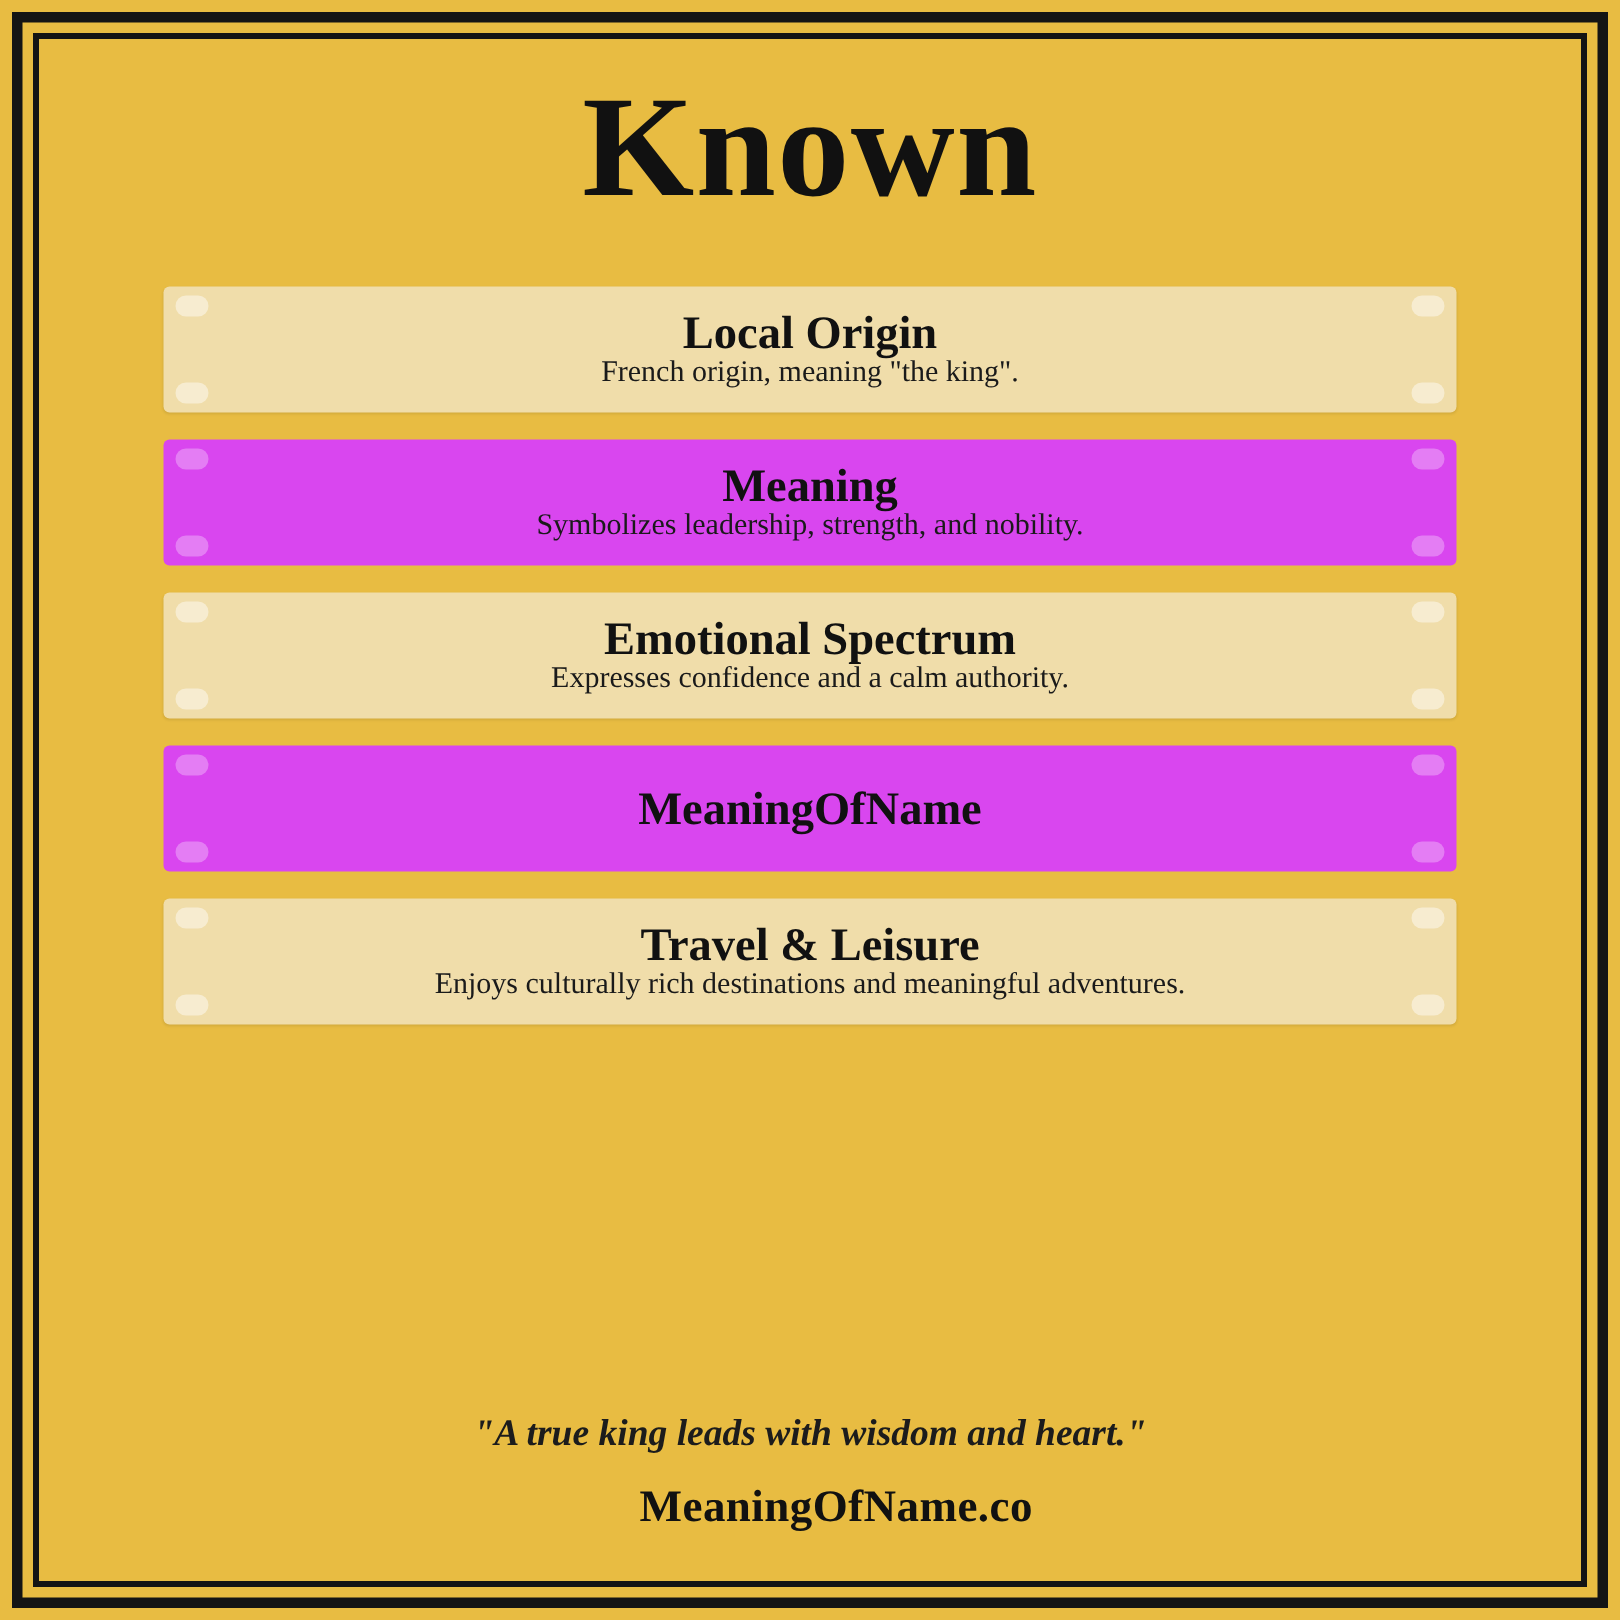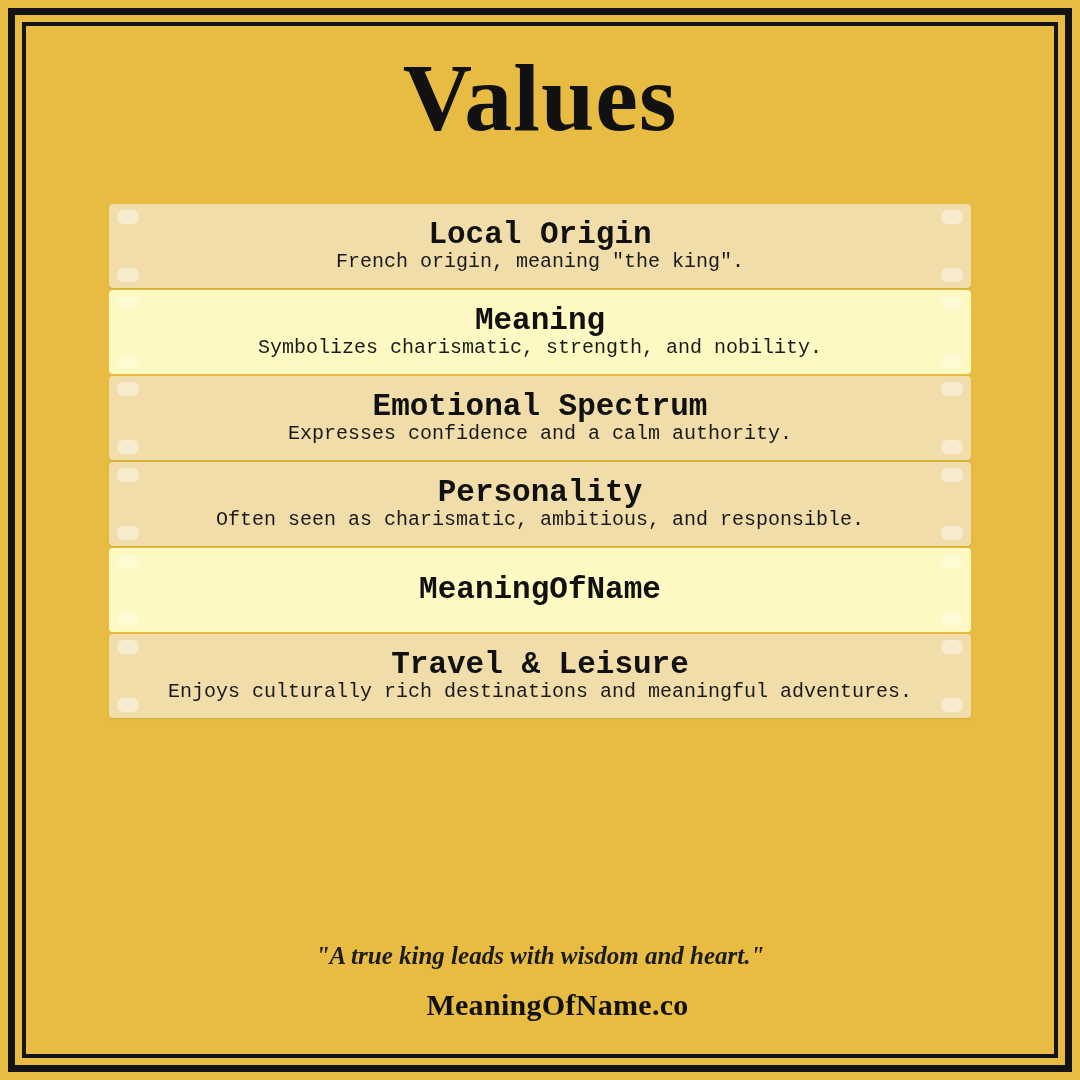--- a/index.html
+++ b/index.html
@@ -54,44 +54,43 @@
     font-size: 96px;
     font-weight: bold;
     color: #111111;
     letter-spacing: 1px;
     margin-top: 18px;
     line-height: 1.05;
     text-align: center;
   }
   .cards {
     width: 100%;
-    margin-top: 55px;
-    display: flex;
-    flex-direction: column;
-    align-items: center;
-    gap: 2px;
-    font-family: Liberation Mono, monospace;
+    margin-top: 42px;
+    display: flex;
+    flex-direction: column;
+    align-items: center;
+    gap: 18px;
   }
   .card {
     position: relative;
     width: 862px;
     height: 84px;
     box-sizing: border-box;
     display: flex;
     flex-direction: column;
     align-items: center;
     justify-content: center;
     border-radius: 4px;
   }
   .card.light {
     background: #f0ddaa;
     box-shadow: 0 1px 2px rgba(0,0,0,0.10);
   }
   .card.dark {
-    background: #fef9c3;
+    background: #d946ef;
   }
   
   .knob {
     position: absolute;
     width: 22px;
     height: 14px;
     border-radius: 7px;
     background: rgba(255,255,255,0.45);
   }
   .card.dark .knob { background: rgba(255,255,255,0.30); }
@@ -140,60 +139,52 @@
   }
 </style>
 </head>
 <body>
 
 <div class="poster">
   <div class="frame-outer"></div>
   <div class="frame-inner"></div>
 
   <div class="content">
-    <div class="title">Values</div>
+    <div class="title">Known</div>
 
     <div class="cards">
 
       <div class="card light">
         <span class="knob tl"></span>
         <span class="knob tr"></span>
         <span class="knob bl"></span>
         <span class="knob br"></span>
         <div class="card-title">Local Origin</div>
         <div class="card-desc">French origin, meaning "the king".</div>
       </div>
 
       <div class="card dark">
         <span class="knob tl"></span>
         <span class="knob tr"></span>
         <span class="knob bl"></span>
         <span class="knob br"></span>
         <div class="card-title">Meaning</div>
-        <div class="card-desc">Symbolizes charismatic, strength, and nobility.</div>
+        <div class="card-desc">Symbolizes leadership, strength, and nobility.</div>
       </div>
 
       <div class="card light">
         <span class="knob tl"></span>
         <span class="knob tr"></span>
         <span class="knob bl"></span>
         <span class="knob br"></span>
         <div class="card-title">Emotional Spectrum</div>
         <div class="card-desc">Expresses confidence and a calm authority.</div>
       </div>
 
 
-      <div class="card light">
-        <span class="knob tl"></span>
-        <span class="knob tr"></span>
-        <span class="knob bl"></span>
-        <span class="knob br"></span>
-        <div class="card-title">Personality</div>
-        <div class="card-desc">Often seen as charismatic, ambitious, and responsible.</div>
-      </div>
 
       <div class="card dark">
         <span class="knob tl"></span>
         <span class="knob tr"></span>
         <span class="knob bl"></span>
         <span class="knob br"></span>
         <div class="card-title">MeaningOfName</div>
       </div>
 
       <div class="card light">

